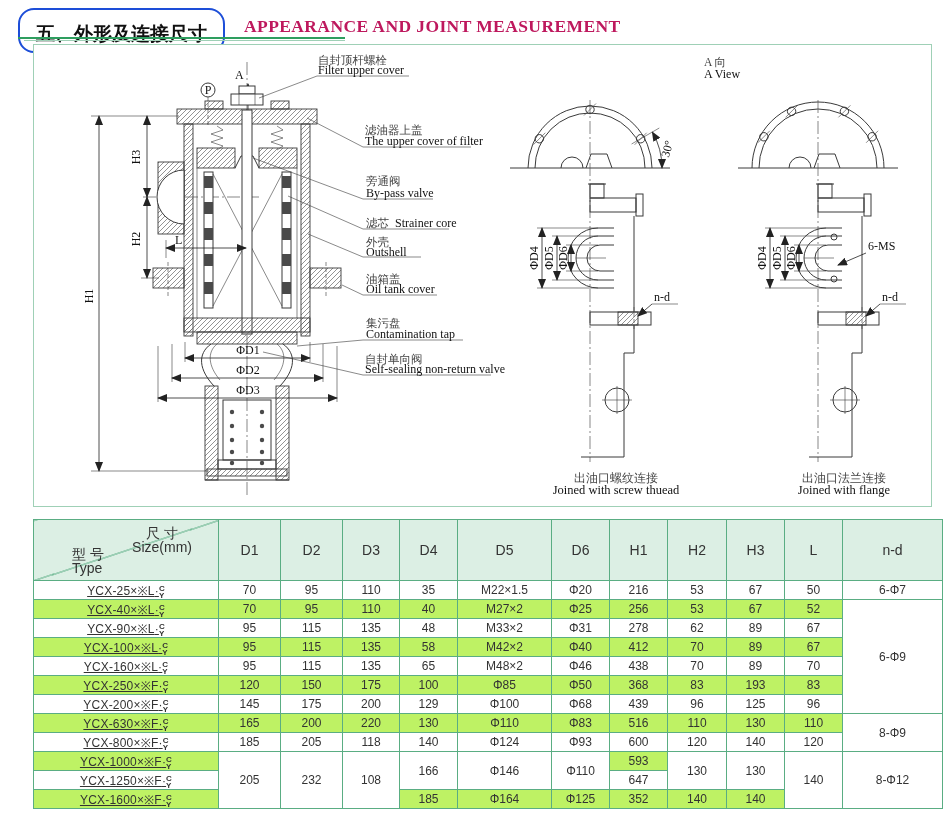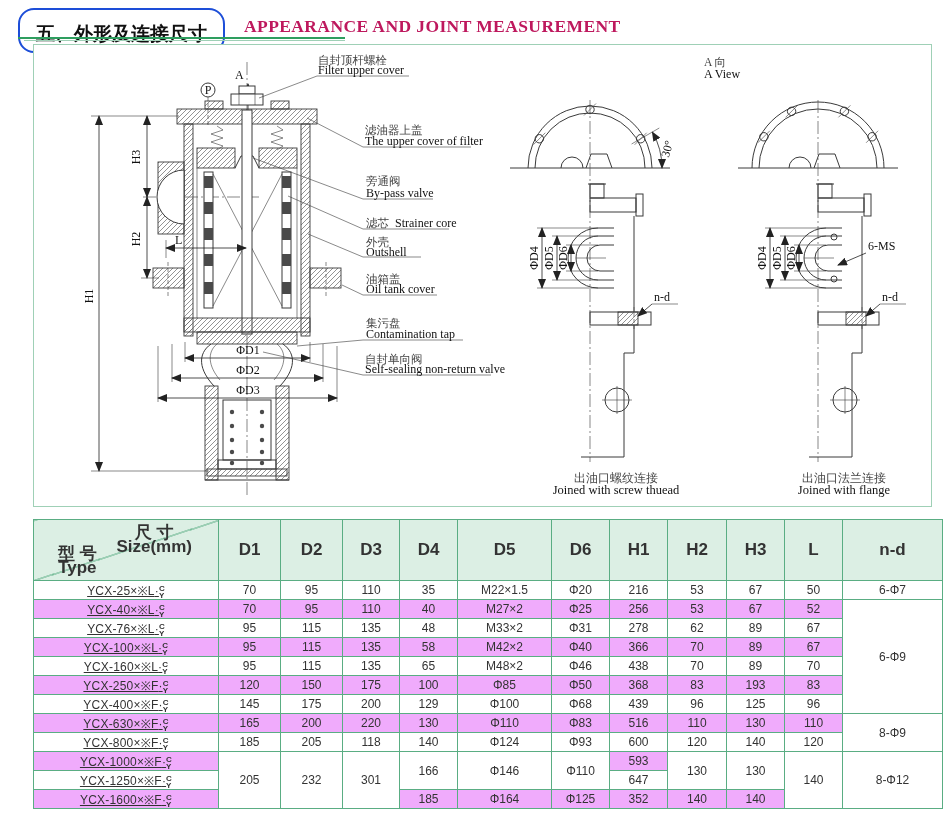--- a/index.html
+++ b/index.html
@@ -29,26 +29,26 @@
   .co-cn{font:11.5px "Liberation Serif",serif;fill:#444;}
   .co-en{font:12px "Liberation Serif",serif;fill:#111;}
   .cap-cn{font:12px "Liberation Serif",serif;fill:#444;}
   .cap-en{font:12.5px "Liberation Serif",serif;fill:#111;}
 
   
   table.spec{position:absolute;left:33px;top:519px;border-collapse:collapse;table-layout:fixed;
              font-size:12px;color:#333;}
   table.spec th,table.spec td{border:1px solid #5aad83;text-align:center;padding:0;height:18px;
              overflow:hidden;white-space:nowrap;background:#fff;}
-  table.spec th{background:#dcefe4;font-weight:bold;font-size:17px;color:#333;}
-  table.spec td.g{background:#f0abfc;}
+  table.spec th{background:#dcefe4;font-weight:normal;font-size:14px;color:#333;}
+  table.spec td.g{background:#bef264;}
   table.spec .corner{position:relative;height:60px;background:#dcefe4;
       background-image:linear-gradient(to bottom right,transparent 49.6%,#5aad83 49.6%,#5aad83 50.45%,transparent 50.45%);}
   .corner .sz{position:absolute;top:6px;right:26px;text-align:center;line-height:14px;}
-  .corner .tp{position:absolute;bottom:5px;left:24px;text-align:center;line-height:14px;}
+  .corner .tp{position:absolute;bottom:5px;left:38px;text-align:left;line-height:14px;}
   .tcell{letter-spacing:.2px;text-decoration:underline;}
   .cy{display:inline-block;vertical-align:-3px;font-size:8px;line-height:7px;font-weight:bold;text-align:left;}
   .cy span{display:block;}
 </style>
 </head>
 <body>
 
 <div class="hdr">
   <div class="pill">
     <span>五、外形及连接尺寸</span>
@@ -385,41 +385,41 @@
         <td class="g">40</td>
         <td class="g">M27×2</td>
         <td class="g">Φ25</td>
         <td class="g">256</td>
         <td class="g">53</td>
         <td class="g">67</td>
         <td class="g">52</td>
         <td rowspan="6">6-Φ9</td>
       </tr>
       <tr>
-        <td class="tcell"><span>YCX-76×※L</span><span>·</span><span class="cy"><span>C</span><span>Y</span></span></td>
+        <td class="tcell"><span>YCX-90×※L</span><span>·</span><span class="cy"><span>C</span><span>Y</span></span></td>
         <td>95</td>
         <td>115</td>
         <td>135</td>
         <td>48</td>
         <td>M33×2</td>
         <td>Φ31</td>
         <td>278</td>
         <td>62</td>
         <td>89</td>
         <td>67</td>
       </tr>
       <tr>
         <td class="tcell g"><span>YCX-100×※L</span><span>·</span><span class="cy"><span>C</span><span>Y</span></span></td>
         <td class="g">95</td>
         <td class="g">115</td>
         <td class="g">135</td>
         <td class="g">58</td>
         <td class="g">M42×2</td>
         <td class="g">Φ40</td>
-        <td class="g">366</td>
+        <td class="g">412</td>
         <td class="g">70</td>
         <td class="g">89</td>
         <td class="g">67</td>
       </tr>
       <tr>
         <td class="tcell"><span>YCX-160×※L</span><span>·</span><span class="cy"><span>C</span><span>Y</span></span></td>
         <td>95</td>
         <td>115</td>
         <td>135</td>
         <td>65</td>
@@ -437,21 +437,21 @@
         <td class="g">175</td>
         <td class="g">100</td>
         <td class="g">Φ85</td>
         <td class="g">Φ50</td>
         <td class="g">368</td>
         <td class="g">83</td>
         <td class="g">193</td>
         <td class="g">83</td>
       </tr>
       <tr>
-        <td class="tcell"><span>YCX-400×※F</span><span>·</span><span class="cy"><span>C</span><span>Y</span></span></td>
+        <td class="tcell"><span>YCX-200×※F</span><span>·</span><span class="cy"><span>C</span><span>Y</span></span></td>
         <td>145</td>
         <td>175</td>
         <td>200</td>
         <td>129</td>
         <td>Φ100</td>
         <td>Φ68</td>
         <td>439</td>
         <td>96</td>
         <td>125</td>
         <td>96</td>
@@ -480,21 +480,21 @@
         <td>Φ93</td>
         <td>600</td>
         <td>120</td>
         <td>140</td>
         <td>120</td>
       </tr>
       <tr>
         <td class="tcell g"><span>YCX-1000×※F</span><span>·</span><span class="cy"><span>C</span><span>Y</span></span></td>
         <td rowspan="3">205</td>
         <td rowspan="3">232</td>
-        <td rowspan="3">301</td>
+        <td rowspan="3">108</td>
         <td rowspan="2">166</td>
         <td rowspan="2">Φ146</td>
         <td rowspan="2">Φ110</td>
         <td class="g">593</td>
         <td rowspan="2">130</td>
         <td rowspan="2">130</td>
         <td rowspan="3">140</td>
         <td rowspan="3">8-Φ12</td>
       </tr>
       <tr>

